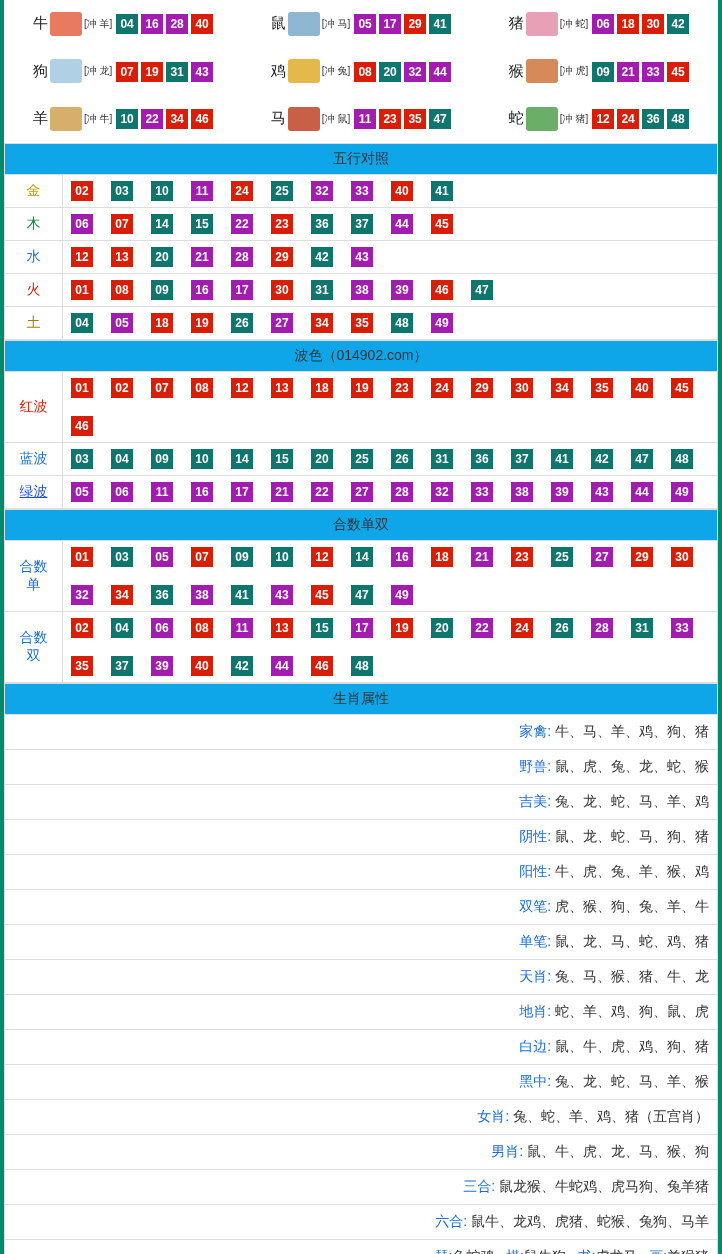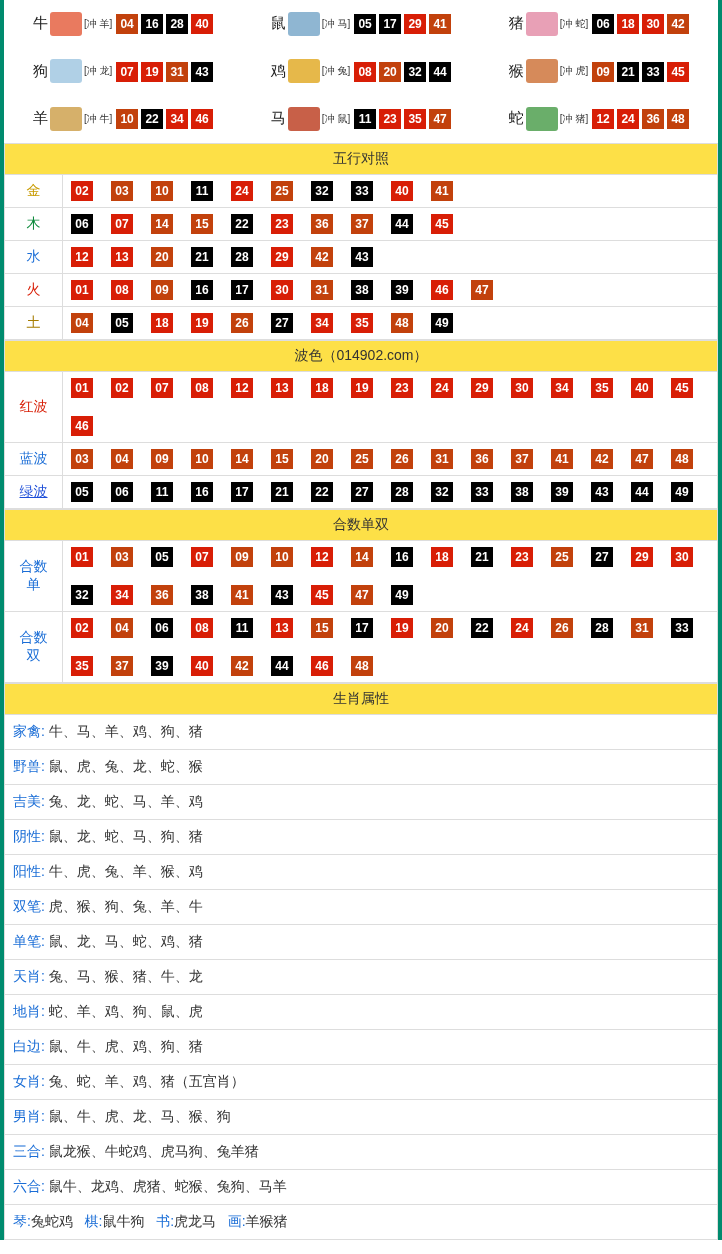--- a/index.html
+++ b/index.html
@@ -1,42 +1,42 @@
 <!DOCTYPE html>
 <html><head>
 <meta charset="utf-8">
 <style>
   * { box-sizing: border-box; margin: 0; padding: 0; }
   body { font-family: Arial, "Microsoft YaHei", sans-serif; font-size: 14px; background: #fff; }
   .page { width: 722px; border-left: 4px solid #008b6e; border-right: 4px solid #008b6e; }
   table { width: 100%; border-collapse: collapse; }
   td, th { border: 1px solid #ddd; padding: 6px 8px; vertical-align: middle; }
-  .header-row td { background: #fde047; text-align: center; font-weight: normal; color: #333; padding: 6px; }
+  .header-row td { background: #0ea5e9; text-align: center; font-weight: normal; color: #333; padding: 6px; }
   .zodiac-grid { display: flex; flex-wrap: wrap; }
   .zodiac-cell { width: 33.333%; text-align: center; padding: 8px 0 12px; }
   .zodiac-top { display: inline-flex; align-items: center; gap: 2px; }
   .zodiac-name { font-size: 15px; color: #222; }
   .zodiac-icon { width: 32px; height: 24px; display: inline-block; background: #ccc; border-radius: 3px; }
   .zodiac-conflict { font-size: 10px; color: #333; }
   .balls { margin-top: 6px; display: inline-flex; gap: 3px; justify-content: center; }
   .ball { display: inline-flex; width: 22px; height: 20px; align-items: center; justify-content: center; color: #fff; font-size: 12px; font-weight: bold; }
   .red { background: #d81e06; }
-  .blue { background: #c2410c; }
-  .green { background: #000000; }
+  .blue { background: #0f766e; }
+  .green { background: #a21caf; }
   .label-cell { width: 58px; text-align: center; font-size: 14px; }
   .gold { color: #c89b00; }
   .wood { color: #0e8a3c; }
   .water { color: #1a6dd6; }
   .fire { color: #d81e06; }
   .earth { color: #a67c00; }
   .redtxt { color: #d81e06; margin-top: 16px; }
   .bluetxt { color: #1a6dd6; }
   .greentxt { color: #1d4ed8; text-decoration: underline; }
   .balls-row { display: inline-flex; flex-wrap: wrap; gap: 18px; }
-  .attr-row td { text-align: left; padding: 8px; }
+  .attr-row td { text-align: right; padding: 8px; }
   .attr-label { color: #1a6dd6; }
   .attr-val { color: #333; }
   .ico-1{background:#e97a5f;} .ico-2{background:#8fb6d2;} .ico-3{background:#e8a0b6;}
   .ico-4{background:#b0d0e6;} .ico-5{background:#e6b84a;} .ico-6{background:#d68a5a;}
   .ico-7{background:#d6b06a;} .ico-8{background:#c86048;} .ico-9{background:#6aae6a;}
 </style>
 </head>
 <body>
 
 <div class="page">
@@ -431,20 +431,25 @@
     <span class="attr-label">地肖:</span>
     <span class="attr-val"> 蛇、羊、鸡、狗、鼠、虎</span></td>
         </tr>
         <tr class="attr-row">
           <td>
     <span class="attr-label">白边:</span>
     <span class="attr-val"> 鼠、牛、虎、鸡、狗、猪</span></td>
         </tr>
         <tr class="attr-row">
           <td>
+    <span class="attr-label">黑中:</span>
+    <span class="attr-val"> 兔、龙、蛇、马、羊、猴</span></td>
+        </tr>
+        <tr class="attr-row">
+          <td>
     <span class="attr-label">女肖:</span>
     <span class="attr-val"> 兔、蛇、羊、鸡、猪（五宫肖）</span></td>
         </tr>
         <tr class="attr-row">
           <td>
     <span class="attr-label">男肖:</span>
     <span class="attr-val"> 鼠、牛、虎、龙、马、猴、狗</span></td>
         </tr>
         <tr class="attr-row">
           <td>

